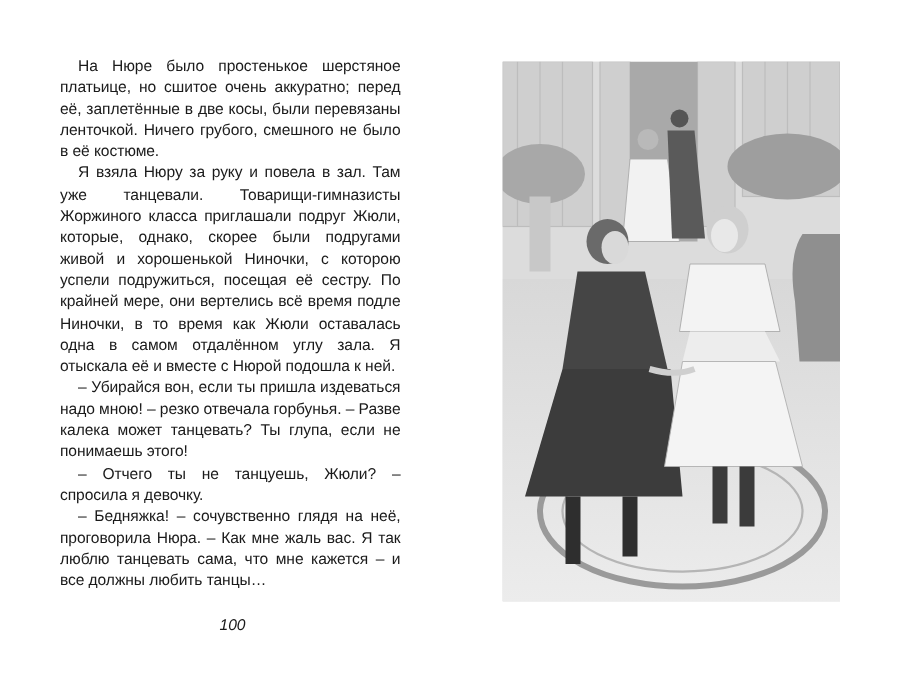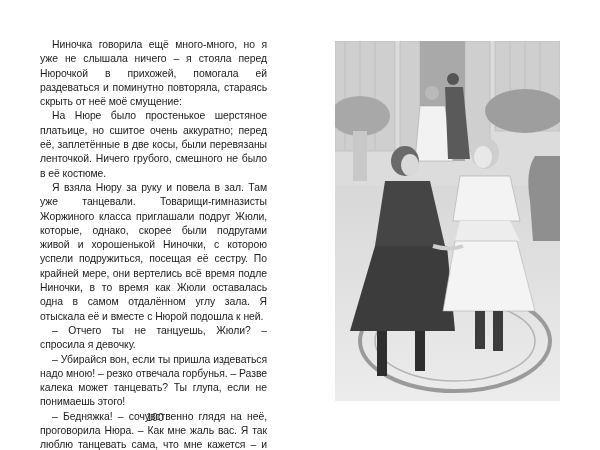--- a/index.html
+++ b/index.html
@@ -8,37 +8,36 @@
     font-family: "Liberation Sans", sans-serif; color:#1a1a1a;
   }
   .text-col {
     position:absolute; left:40px; top:38px; width:227px;
     font-size:10.4px; line-height:14.3px; text-align:justify;
     hyphens:manual; letter-spacing:-0.05px;
   }
   .text-col p { margin:0; text-indent:12px; }
   .page-num {
     position:absolute; left:140px; top:412px; width:30px; text-align:center;
-    font-size:10.4px; color:#1a1a1a;
+    font-size:10.4px; color:#1a1a1a;font-style:italic;
   }
   .illustration {
     position:absolute; left:335px; top:41px; width:225px; height:360px;
     background:#e6e6e6; overflow:hidden;
   }
   .illustration svg { display:block; width:100%; height:100%; }
 </style>
 </head>
 <body>
 
 <div class="text-col">
-  <p>Ниночка говорила ещё много-много, но я уже не слышала ничего – я стояла перед Нюрочкой в прихожей, помогала ей раздеваться и поминутно повторяла, стараясь скрыть от неё моё смущение:</p>
   <p>На Нюре было простенькое шерстяное платьице, но сшитое очень аккуратно; перед её, заплетённые в две косы, были перевязаны ленточкой. Ничего грубого, смешного не было в её костюме.</p>
   <p>Я взяла Нюру за руку и повела в зал. Там уже танцевали. Товарищи-гимназисты Жоржиного класса приглашали подруг Жюли, которые, однако, скорее были подругами живой и хорошенькой Ниночки, с которою успели подружиться, посещая её сестру. По крайней мере, они вертелись всё время подле Ниночки, в то время как Жюли оставалась одна в самом отдалённом углу зала. Я отыскала её и вместе с Нюрой подошла к ней.</p>
+  <p>– Убирайся вон, если ты пришла издеваться надо мною! – резко отвечала горбунья. – Разве калека может танцевать? Ты глупа, если не понимаешь этого!</p>
   <p>– Отчего ты не танцуешь, Жюли? – спросила я девочку.</p>
-  <p>– Убирайся вон, если ты пришла издеваться надо мною! – резко отвечала горбунья. – Разве калека может танцевать? Ты глупа, если не понимаешь этого!</p>
   <p>– Бедняжка! – сочувственно глядя на неё, проговорила Нюра. – Как мне жаль вас. Я так люблю танцевать сама, что мне кажется – и все должны любить танцы…</p>
 
 </div>
 
 <div class="page-num">100</div>
 
 <div class="illustration" title="Grayscale watercolor illustration: two girls holding hands in a ballroom, one in a dark dress with braided hair, one in a light dress with a cape collar; a couple in the background near tall windows, flower urns and a vase at the sides, a patterned circle on the floor.">
   <svg viewBox="0 0 225 360" preserveAspectRatio="none">
     <defs>
       <linearGradient id="floor" x1="0" y1="0" x2="0" y2="1">

